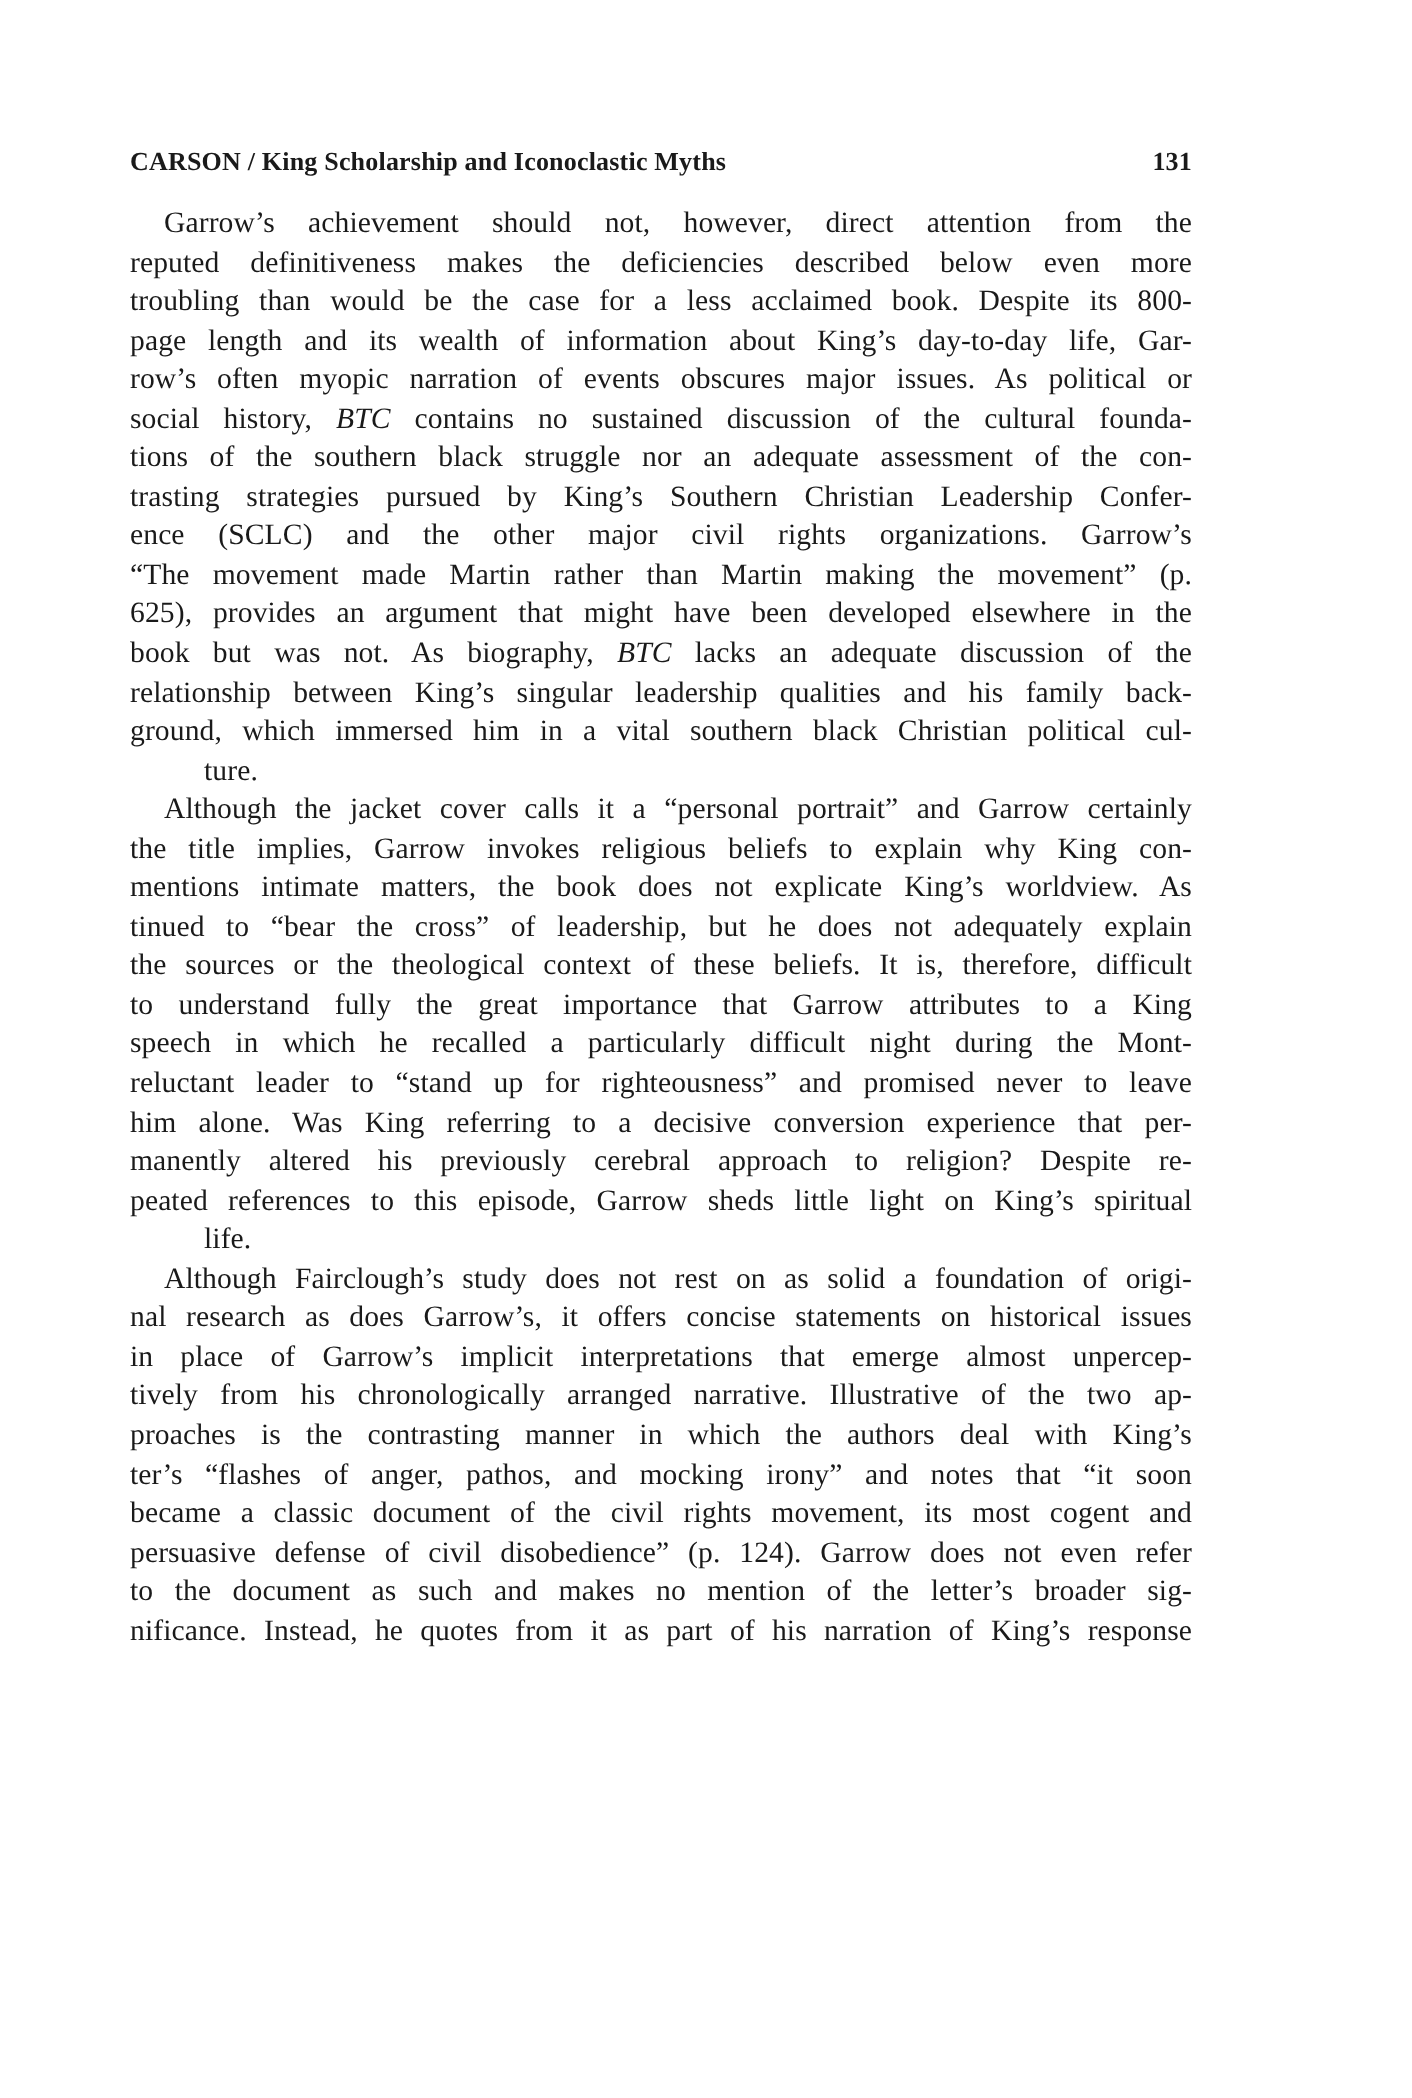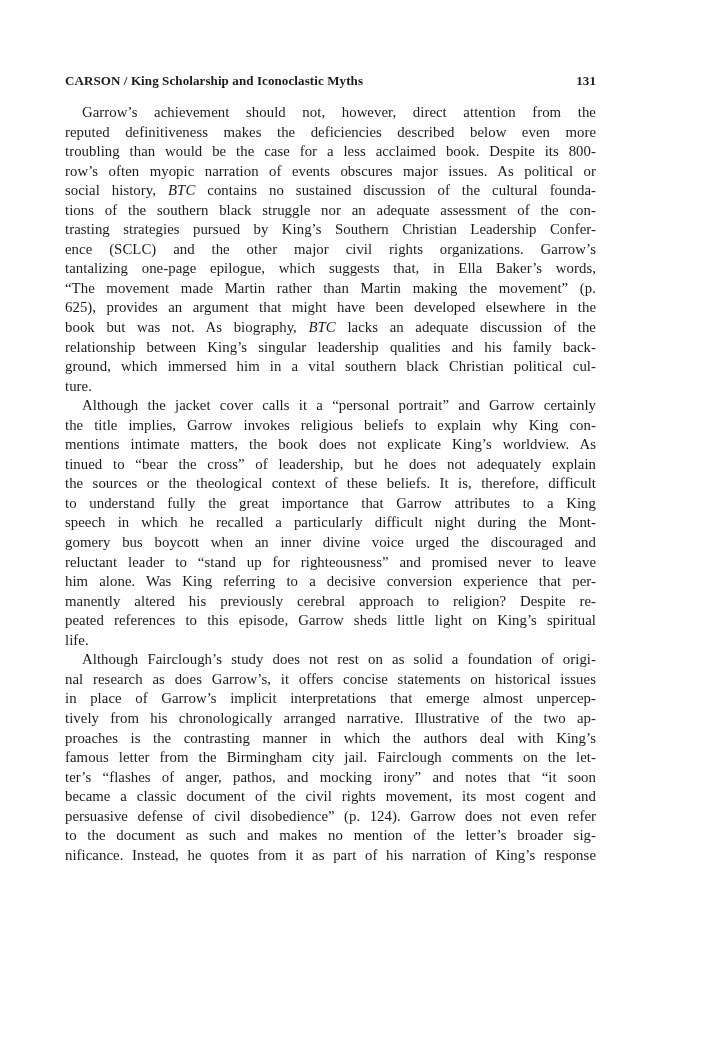--- a/index.html
+++ b/index.html
@@ -43,71 +43,69 @@
   }
   .para { margin: 0; padding: 0; }
   .line {
     line-height: 19.55px;
     text-align: justify;
     text-align-last: justify;
     text-justify: inter-word;
     white-space: normal;
   }
   .line.first { text-indent: 17px; }
-  .line.flush { text-align-last: left; }
+  .line.flush { text-align-last: left; margin-left: 37px; }
   .line i { font-style: italic; }
 </style>
 </head>
 <body>
 
 <div class="page">
   <div class="running-header">
     <span>CARSON / King Scholarship and Iconoclastic Myths</span>
     <span>131</span>
   </div>
   <div class="article-body">
       <div class="para">
         <div class="line first">Garrow’s achievement should not, however, direct attention from the</div>
         <div class="line">reputed definitiveness makes the deficiencies described below even more</div>
         <div class="line">troubling than would be the case for a less acclaimed book. Despite its 800-</div>
+        <div class="line">page length and its wealth of information about King’s day-to-day life, Gar-</div>
         <div class="line">row’s often myopic narration of events obscures major issues. As political or</div>
         <div class="line">social history, <i>BTC</i> contains no sustained discussion of the cultural founda-</div>
         <div class="line">tions of the southern black struggle nor an adequate assessment of the con-</div>
         <div class="line">trasting strategies pursued by King’s Southern Christian Leadership Confer-</div>
         <div class="line">ence (SCLC) and the other major civil rights organizations. Garrow’s</div>
-        <div class="line">tantalizing one-page epilogue, which suggests that, in Ella Baker’s words,</div>
         <div class="line">“The movement made Martin rather than Martin making the movement” (p.</div>
         <div class="line">625), provides an argument that might have been developed elsewhere in the</div>
         <div class="line">book but was not. As biography, <i>BTC</i> lacks an adequate discussion of the</div>
         <div class="line">relationship between King’s singular leadership qualities and his family back-</div>
         <div class="line">ground, which immersed him in a vital southern black Christian political cul-</div>
         <div class="line flush">ture.</div>
       </div>
       <div class="para">
         <div class="line first">Although the jacket cover calls it a “personal portrait” and Garrow certainly</div>
         <div class="line">the title implies, Garrow invokes religious beliefs to explain why King con-</div>
         <div class="line">mentions intimate matters, the book does not explicate King’s worldview. As</div>
         <div class="line">tinued to “bear the cross” of leadership, but he does not adequately explain</div>
         <div class="line">the sources or the theological context of these beliefs. It is, therefore, difficult</div>
         <div class="line">to understand fully the great importance that Garrow attributes to a King</div>
         <div class="line">speech in which he recalled a particularly difficult night during the Mont-</div>
-        <div class="line">gomery bus boycott when an inner divine voice urged the discouraged and</div>
         <div class="line">reluctant leader to “stand up for righteousness” and promised never to leave</div>
         <div class="line">him alone. Was King referring to a decisive conversion experience that per-</div>
         <div class="line">manently altered his previously cerebral approach to religion? Despite re-</div>
         <div class="line">peated references to this episode, Garrow sheds little light on King’s spiritual</div>
         <div class="line flush">life.</div>
       </div>
       <div class="para">
         <div class="line first">Although Fairclough’s study does not rest on as solid a foundation of origi-</div>
         <div class="line">nal research as does Garrow’s, it offers concise statements on historical issues</div>
         <div class="line">in place of Garrow’s implicit interpretations that emerge almost unpercep-</div>
         <div class="line">tively from his chronologically arranged narrative. Illustrative of the two ap-</div>
         <div class="line">proaches is the contrasting manner in which the authors deal with King’s</div>
-        <div class="line">famous letter from the Birmingham city jail. Fairclough comments on the let-</div>
         <div class="line">ter’s “flashes of anger, pathos, and mocking irony” and notes that “it soon</div>
         <div class="line">became a classic document of the civil rights movement, its most cogent and</div>
         <div class="line">persuasive defense of civil disobedience” (p. 124). Garrow does not even refer</div>
         <div class="line">to the document as such and makes no mention of the letter’s broader sig-</div>
         <div class="line">nificance. Instead, he quotes from it as part of his narration of King’s response</div>
       </div>
     </div>
 </div>
 
 </body></html>

